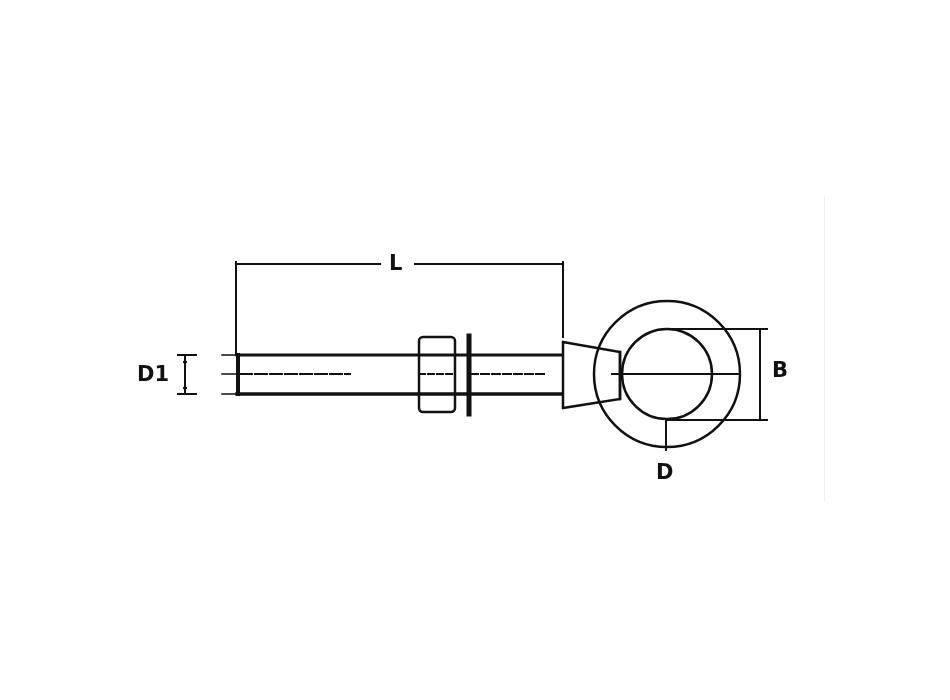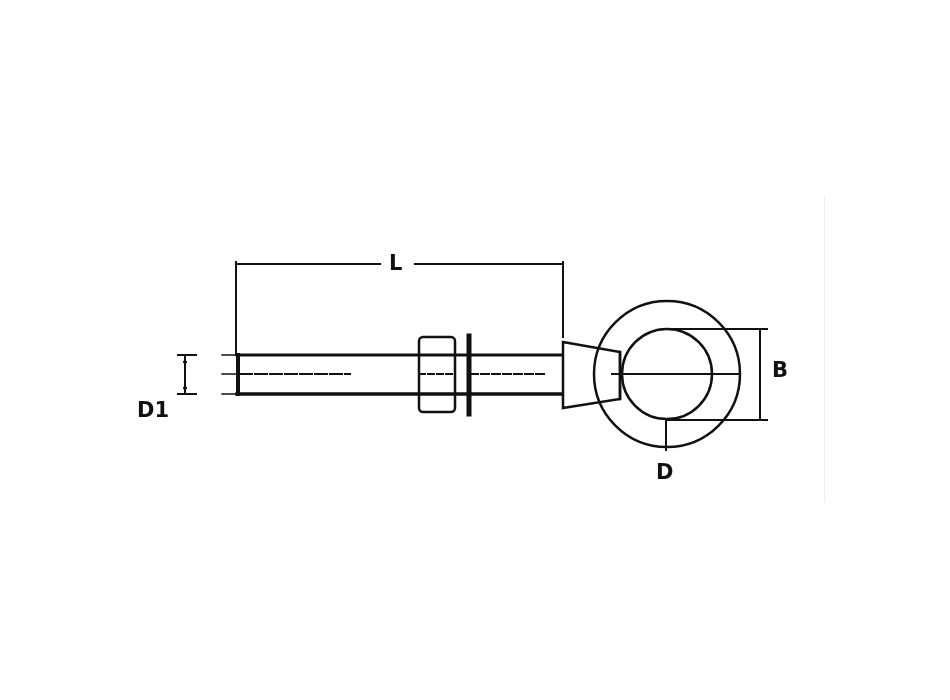--- a/index.html
+++ b/index.html
@@ -64,15 +64,15 @@
       <line x1="760" y1="329" x2="760" y2="420" stroke-width="2"></line>
     </g>
 
     <g>
       <line x1="666" y1="420" x2="666" y2="452" stroke-width="2" stroke-dasharray="6 2"></line>
     </g>
   </g>
 </svg>
 
 <div class="lbl" style="left:389px;top:253px;">L</div>
-<div class="lbl" style="left:137px;top:364px;margin-top:36px;">D1</div>
+<div class="lbl" style="left:137px;top:364px;">D1</div>
 <div class="lbl" style="left:772px;top:360px;">B</div>
 <div class="lbl" style="left:656px;top:462px;">D</div>
 
 </body></html>

